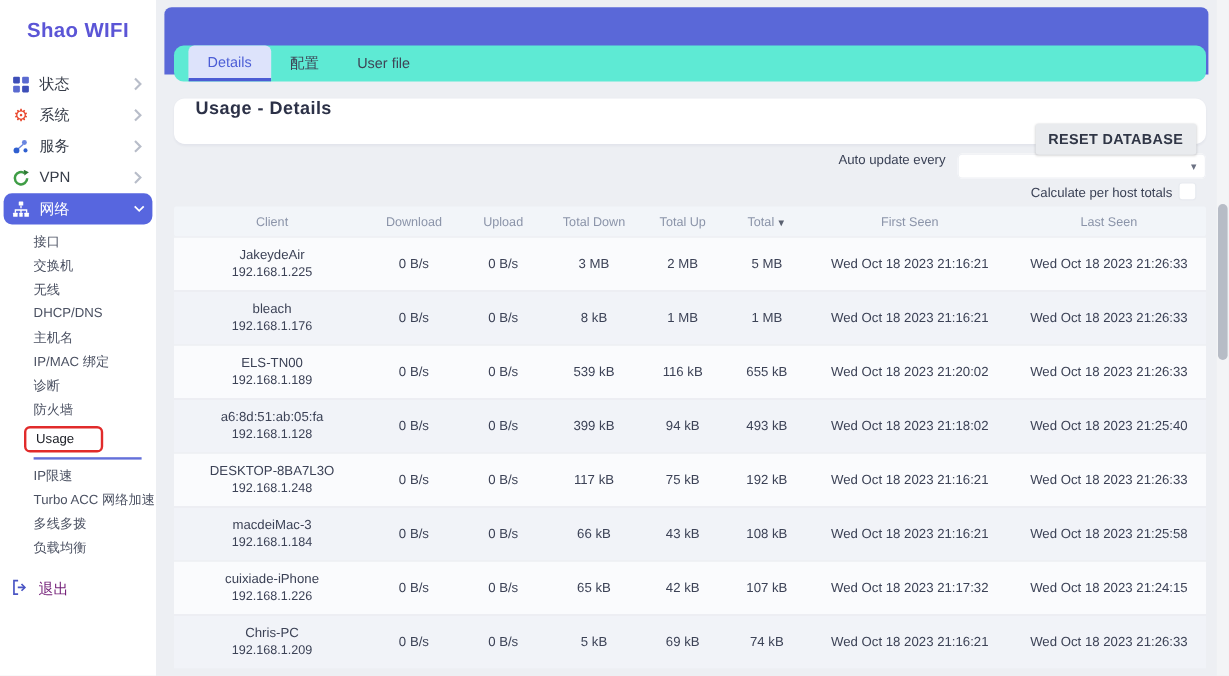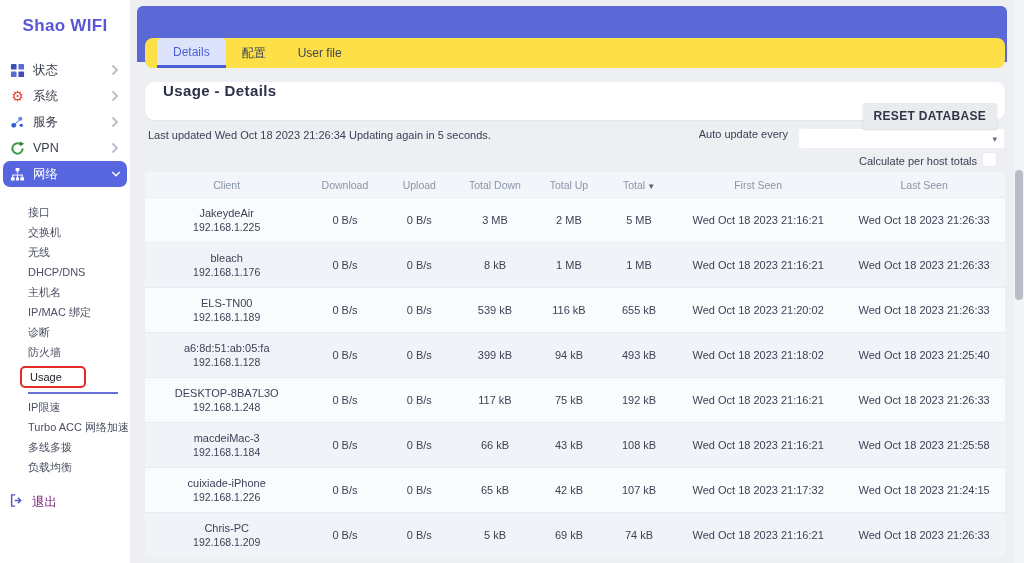--- a/index.html
+++ b/index.html
@@ -12,31 +12,31 @@
   .logo { margin-top:16px; text-align:center; font-size:17px; font-weight:800; color:#5b55d6; letter-spacing:.3px; }
   .menu { margin-top:21px; }
   .menu-item { display:flex; align-items:center; height:26px; padding:0 9px 0 10px; gap:8px; cursor:pointer; }
   .menu-item .mi-icon { width:15px; height:15px; flex:0 0 15px; display:flex; align-items:center; justify-content:center; }
   .menu-item .mi-label { flex:1; font-size:12.5px; color:#373d49; }
   .menu-item .chev { width:10px; display:flex; align-items:center; }
   .menu-item.active { background:#5766df; border-radius:7px; margin:0 3px; padding:0 6px 0 7px; }
   .menu-item.active .mi-label { color:#fff; }
   .gear-glyph { color:#e8442a; font-size:14px; line-height:15px; }
 
-  .submenu { margin-top:15px; }
+  .submenu { margin-top:4px; }
   .sub-item { position:relative; height:20px; display:flex; align-items:center; padding-left:28px; font-size:11px; color:#4b5162; cursor:pointer; }
   .sub-item.active { height:30px; margin-bottom:5px; color:#181b22; }
   .sub-item.active .sub-label { border:2px solid #e12b2b; border-radius:5px; padding:3px 22px 3px 8px; margin-left:-8px; }
   .sub-item.active::after { content:""; position:absolute; left:28px; bottom:-2px; width:90px; border-bottom:2px solid #6470da; }
   .logout { display:flex; align-items:center; gap:8px; margin-top:16px; padding-left:9px; font-size:12.5px; color:#701a75; cursor:pointer; }
 
   
   #main { position:absolute; left:130px; top:0; width:894px; height:563px; }
   .band { position:absolute; left:7px; top:6px; width:870px; height:56px; background:#5a68d8; border-radius:6px 6px 0 0; }
-  .tabbar { position:absolute; left:15px; top:38px; width:860px; height:30px; background:#fde047; border-radius:8px; display:flex; align-items:stretch; padding-left:12px; z-index:2; }
+  .tabbar { position:absolute; left:15px; top:38px; width:860px; height:30px; background:#5eead4; border-radius:8px; display:flex; align-items:stretch; padding-left:12px; z-index:2; }
   .tab { display:flex; align-items:center; padding:0 16px; font-size:12px; color:#3e4456; cursor:pointer; }
   .tab.active { background:#dde3fb; color:#4c5ed6; border-bottom:3px solid #4b5cd4; border-radius:5px 5px 0 0; }
 
   .title-card { position:absolute; left:15px; top:82px; width:860px; height:38px; background:#fff; border-radius:9px; display:flex; padding-left:18px; font-size:15px; font-weight:700; color:#2c3147; letter-spacing:.4px; box-shadow:0 1px 2px rgba(31,45,90,.05); }
   .reset-btn { position:absolute; top:103px; right:27px; background:#e9ebee; border:none; font-family:inherit; font-size:12px; font-weight:600; color:#303646; padding:6px 11px; border-radius:3px; letter-spacing:.3px; box-shadow:0 1px 2px rgba(0,0,0,.15); z-index:3; cursor:pointer; }
 
   .last-updated { position:absolute; left:18px; top:129px; font-size:11px; color:#3a4155; }
   .auto-label { position:absolute; right:236px; top:128px; font-size:11px; color:#3a4155; }
   .select { position:absolute; left:668px; top:128px; width:207px; height:21px; background:#fff; border-radius:4px; display:flex; align-items:center; justify-content:flex-end; padding-right:8px; color:#6b7183; font-size:9px; cursor:pointer; box-shadow:inset 0 0 0 1px #eef0f4; }
   .calc-label { position:absolute; top:155px; right:47px; font-size:11px; color:#3a4155; }
@@ -216,21 +216,20 @@
       <div class="tab active">Details</div>
       <div class="tab">配置</div>
       <div class="tab">User file</div>
     </div>
 
     <div class="title-card">
       <span>Usage - Details</span>
     </div>
     <button class="reset-btn">RESET DATABASE</button>
 
-    <div class="last-updated">Last updated Wed Oct 18 2023 21:26:34 Updating again in 5 seconds.</div>
 
     <div class="auto-label">Auto update every</div>
     <div class="select">
       <span></span>
       <span>▾</span>
     </div>
 
     <div class="calc-label">Calculate per host totals</div>
     <div class="checkbox"></div>
 

